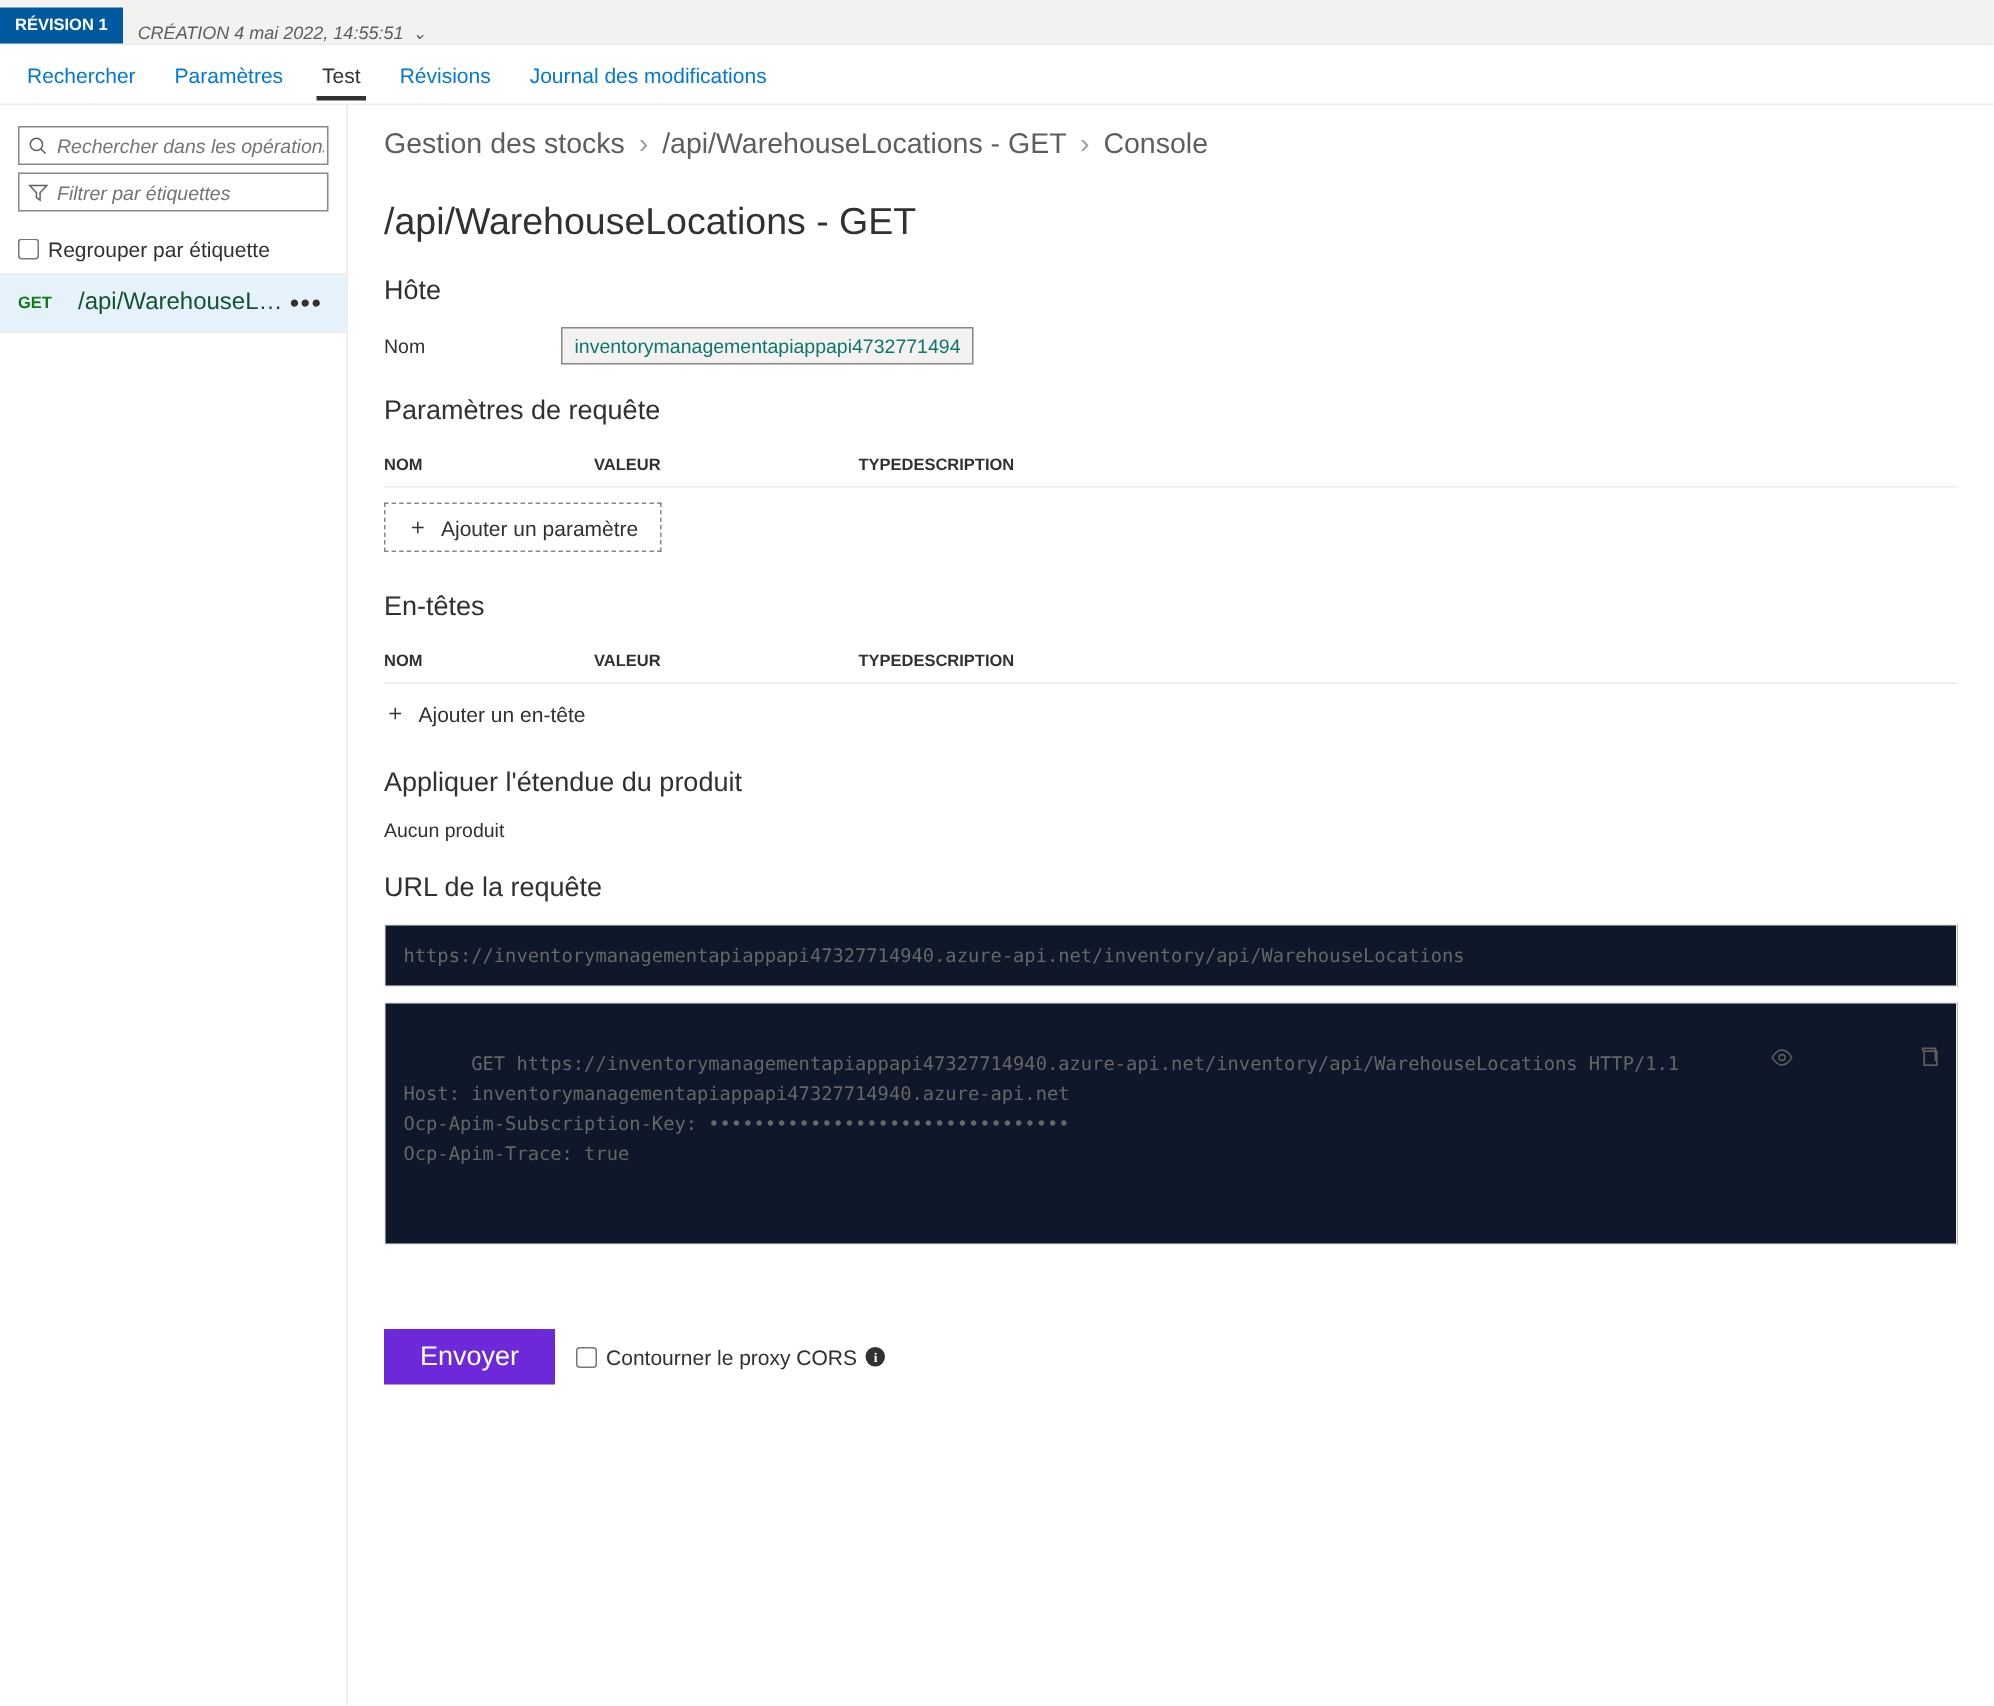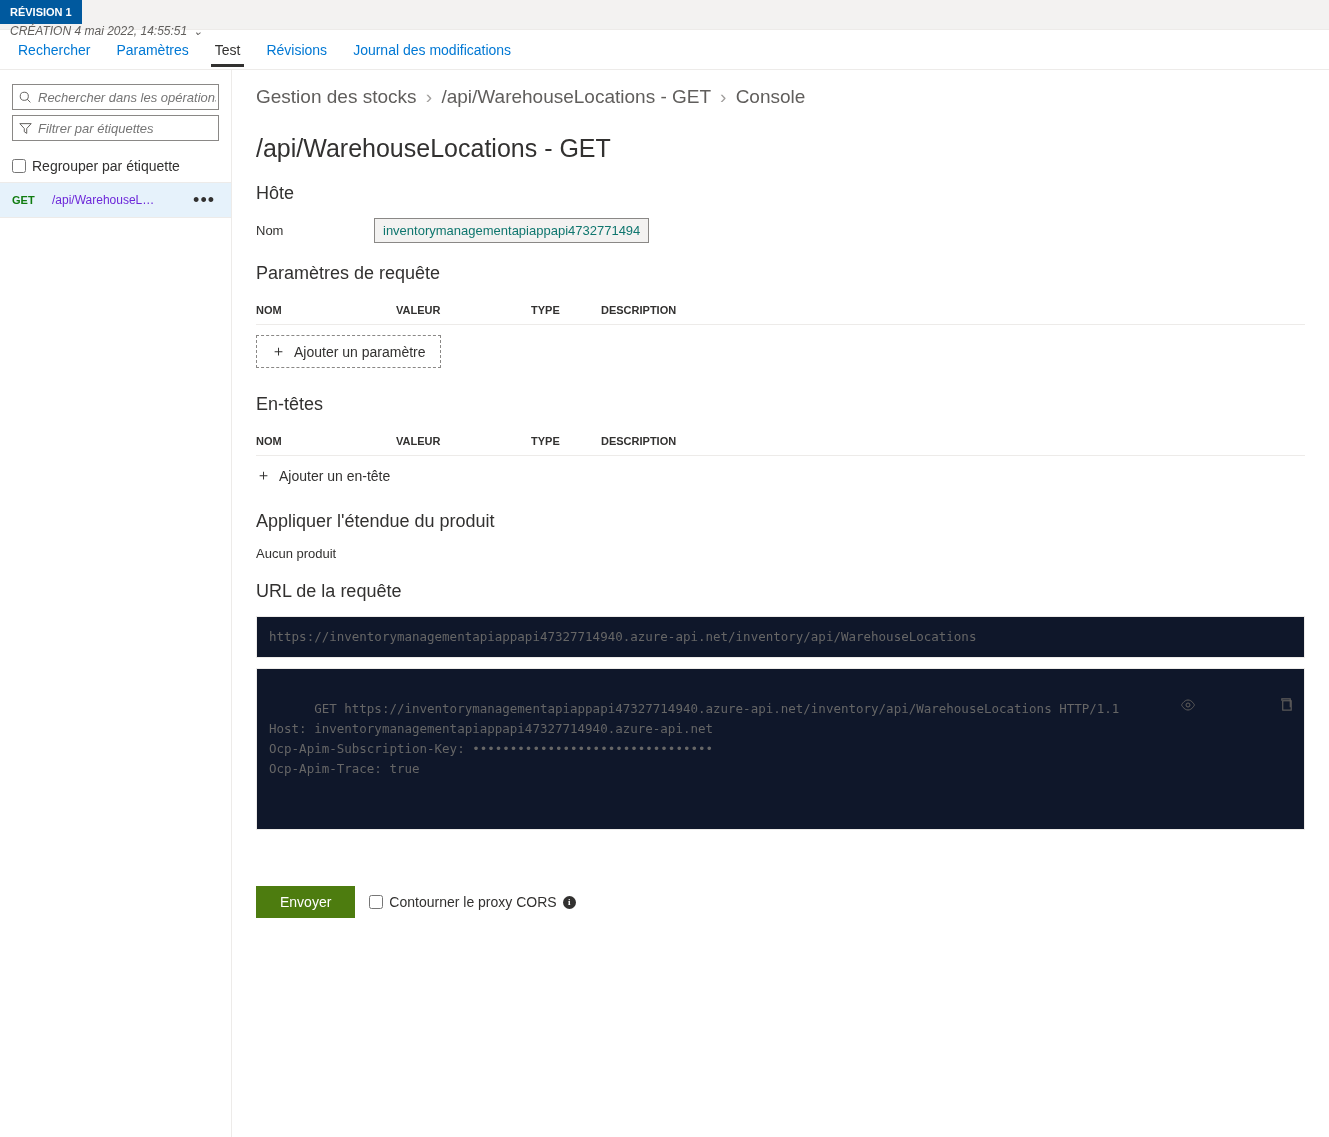--- a/index.html
+++ b/index.html
@@ -1,70 +1,70 @@
 <!DOCTYPE html>
 <html><head>
   <meta charset="utf-8">
   <style>
     * { box-sizing: border-box; margin: 0; padding: 0; }
     body { font-family: "Segoe UI", Arial, sans-serif; font-size: 13px; color: #323130; background: #fff; }
     
-    .topbar { display: flex; align-items: flex-start; background: #f3f2f1; height: 30px; border-bottom: 1px solid #edebe9; flex-direction: column; }
+    .topbar { display: flex; align-items: flex-end; background: #f3f2f1; height: 30px; border-bottom: 1px solid #edebe9; }
     .topbar .revision { background: #00599e; color: #fff; padding: 6px 10px; font-size: 11px; font-weight: 600; }
     .topbar .creation { padding: 0 10px; font-size: 12px; color: #605e5c; display: flex; align-items: center; gap: 6px; font-style: italic; }
     .topbar .chev { font-size: 11px; color: #605e5c; }
     
     .tabs { display: flex; padding: 0 14px; border-bottom: 1px solid #edebe9; height: 40px; align-items: center; gap: 18px; }
     .tabs .tab { color: #0078d4; cursor: pointer; padding: 10px 4px 9px; font-size: 14px; }
     .tabs .tab.active { color: #323130; border-bottom: 3px solid #323130; padding-bottom: 6px; font-weight: 400; }
     
     .workspace { display: flex; height: calc(100vh - 70px); }
     .side { width: 232px; border-right: 1px solid #edebe9; padding: 14px 0 0; }
     .side .controls { padding: 0 12px 8px; }
     .filter-box { display: flex; align-items: center; border: 1px solid #8a8886; height: 26px; padding: 0 6px; margin-bottom: 5px; background: #fff; }
     .filter-box svg { flex-shrink: 0; }
     .filter-box input { border: none; outline: none; font-style: italic; font-size: 13px; color: #605e5c; flex: 1; margin-left: 6px; background: transparent; }
     .group-row { display: flex; align-items: center; gap: 6px; padding: 4px 12px 8px; font-size: 14px; }
     .group-row input[type=checkbox] { width: 14px; height: 14px; }
     
     .op-item { display: flex; align-items: center; padding: 10px 12px; background: #e6f2fb; border-top: 1px solid #edebe9; border-bottom: 1px solid #edebe9; }
     .op-item .verb { color: #107c10; font-size: 11px; font-weight: 600; width: 40px; }
-    .op-item .path { flex: 1; color: #6d28d9; font-size: 12px; overflow: hidden; text-overflow: ellipsis; white-space: nowrap; }
+    .op-item .path { flex: 1; color: #14532d; font-size: 16px; overflow: hidden; text-overflow: ellipsis; white-space: nowrap; }
     .op-item .dots { color: #323130; font-size: 18px; line-height: 10px; letter-spacing: 1px; padding: 0 4px; }
     
     .main { flex: 1; padding: 16px 24px 0; overflow-y: auto; position: relative; }
     .crumb { color: #605e5c; font-size: 19px; margin-bottom: 26px; }
     .crumb .sep { margin: 0 4px; color: #a19f9d; }
     
     h1 { font-size: 25px; font-weight: 350; color: #323130; margin-bottom: 18px; }
     .sect-h { font-size: 18px; font-weight: 400; color: #323130; margin: 20px 0 14px; }
     
     .field-row { display: flex; align-items: center; gap: 8px; margin-bottom: 8px; }
     .field-row .lbl { width: 110px; color: #323130; font-size: 13px; }
     .host-box { border: 1px solid #8a8886; background: #f3f2f1; padding: 4px 8px; font-size: 13px; color: #0f766e; }
     
     .tbl-head { display: flex; padding: 6px 0 8px; font-size: 11px; font-weight: 600; color: #323130; border-bottom: 1px solid #edebe9; margin-top: 8px; }
     .tbl-head .c1 { width: 140px; }
     .tbl-head .c2 { width: 135px; }
-    .tbl-head .c3 { width: 70px; }
+    .tbl-head .c3 { width: 70px; text-align: right; }
     .tbl-head .c4 { flex: 1; }
     
     .add-btn { display: inline-flex; align-items: center; gap: 8px; border: 1px dashed #8a8886; padding: 6px 14px; margin: 10px 0 6px; cursor: pointer; font-size: 14px; color: #323130; }
     .add-btn .plus { font-size: 15px; font-weight: 300; }
     .add-link { display: inline-flex; align-items: center; gap: 8px; margin: 10px 0 6px; cursor: pointer; font-size: 14px; color: #323130; }
     .add-link .plus { font-size: 15px; }
     
     .plain-text { color: #323130; font-size: 13px; margin-top: 6px; }
     
     .code-box { border: 1px solid #edebe9; background: #0f172a; padding: 10px 12px; font-family: "Consolas", monospace; font-size: 12.5px; color: #666; line-height: 1.6; margin-top: 10px; position: relative; white-space: pre-wrap; word-break: break-all; }
     .code-actions { position: absolute; top: 8px; right: 10px; display: flex; gap: 8px; }
     .code-actions .icn { cursor: pointer; color: #605e5c; }
     
     .bottom-bar { display: flex; align-items: center; gap: 14px; padding: 16px 0 20px; margin-top: 40px; }
-    .send-btn { background: #4d7c0f; color: #fff; border: none; padding: 8px 24px; font-size: 14px; cursor: pointer; }
+    .send-btn { background: #6d28d9; color: #fff; border: none; padding: 8px 24px; font-size: 18px; cursor: pointer; }
     .cors-row { display: flex; align-items: center; gap: 6px; font-size: 14px; }
     .cors-row input[type=checkbox] { width: 14px; height: 14px; }
     .info-icn { display: inline-flex; width: 13px; height: 13px; border-radius: 50%; background: #323130; color: #fff; font-size: 9px; font-weight: bold; align-items: center; justify-content: center; font-family: serif; }
   </style>
 </head>
 <body>
 
 <div class="topbar">
   <div class="revision">RÉVISION 1</div>
   <div class="creation">

